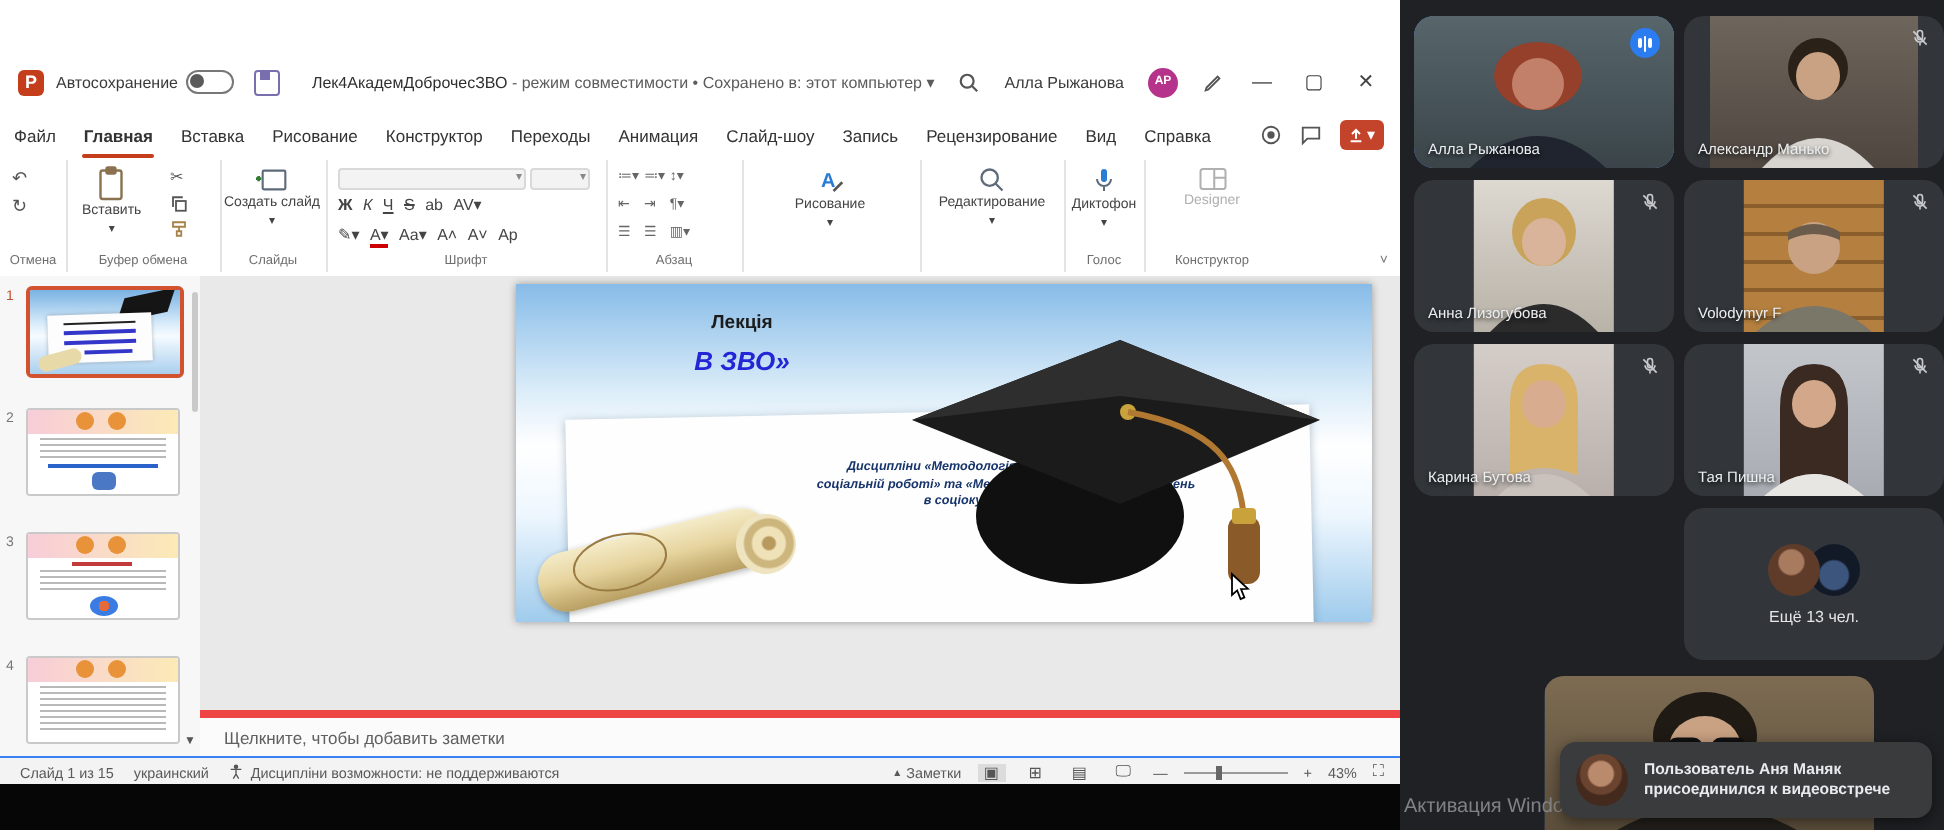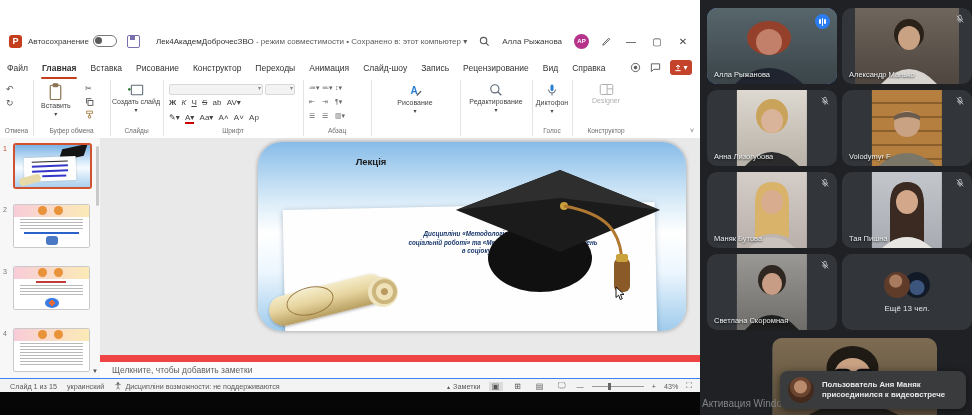--- a/index.html
+++ b/index.html
@@ -60,36 +60,36 @@
   .mc{width:100%;height:100%;background:#fff;position:relative;}
   .mc .hdr{position:absolute;left:0;top:0;right:0;height:12px;background:linear-gradient(90deg,#f8ccd8,#fbeab6);}
   .mc .fig{position:absolute;top:1px;width:9px;height:9px;border-radius:50%;background:#e8923a;}
   .mc .lines{position:absolute;left:6px;right:6px;background:repeating-linear-gradient(180deg,#b9b9b9 0 1px,transparent 1px 3px);}
   .mc .accent{position:absolute;left:10px;right:10px;height:2px;}
   .mc .blob{position:absolute;left:50%;transform:translateX(-50%);border-radius:50%;}
   .thumb-scroll{position:absolute;right:1px;top:8px;width:3px;height:60px;background:#c9c9c9;border-radius:2px;}
 
   
   .mainarea{position:absolute;left:100px;top:138px;width:600px;height:217px;background:#e9e9e9;}
-  .slide{position:absolute;left:158px;top:4px;width:428px;height:189px;background:linear-gradient(180deg,#87bce8 0%,#dcedf9 32%,#ffffff 48%,#eef7fe 68%,#9fcbec 100%);box-shadow:0 0 4px rgba(0,0,0,.35);overflow:hidden;border-radius:24px;}
+  .slide{position:absolute;left:158px;top:4px;width:428px;height:169px;background:linear-gradient(180deg,#87bce8 0%,#dcedf9 32%,#ffffff 48%,#eef7fe 68%,#9fcbec 100%);box-shadow:0 0 4px rgba(0,0,0,.35);overflow:hidden;}
   .scard{position:absolute;left:26px;top:64px;width:372px;height:132px;background:#fefefe;box-shadow:0 1px 5px rgba(60,90,120,.4);transform:rotate(-1.2deg);}
   .kicker{position:absolute;left:48px;top:14px;width:130px;text-align:center;font-size:9.5px;font-weight:bold;color:#1c1c1c;}
   .stitle{position:absolute;left:8px;top:30px;width:210px;text-align:center;font-size:13px;line-height:17px;font-weight:bold;font-style:italic;color:#2326d6;}
   .ssub{position:absolute;left:150px;top:88px;width:190px;text-align:center;font-size:6.3px;line-height:8.5px;font-weight:bold;font-style:italic;color:#17356b;}
   
   .capwrap{position:absolute;right:18px;top:6px;width:220px;height:170px;}
   
   .scroll{position:absolute;left:10px;bottom:14px;width:128px;height:40px;}
   .tube{position:absolute;left:0;top:8px;width:118px;height:30px;border-radius:14px;background:linear-gradient(180deg,#f4ebc8 0%,#e7d5a0 45%,#c9b277 80%,#b89f64 100%);transform:rotate(-14deg);box-shadow:0 1px 3px rgba(0,0,0,.3);}
   .tube-end{position:absolute;right:-2px;top:0px;width:30px;height:30px;border-radius:50%;background:radial-gradient(circle at 55% 50%,#b89a5e 0 3px,#efe2b8 4px 8px,#cdb67e 9px 12px,#efe4c0 13px 15px);transform:rotate(-14deg);}
   .string{position:absolute;left:18px;top:10px;width:46px;height:26px;border:1px solid #9a7b42;border-radius:50%;transform:rotate(-14deg);background:transparent;}
   .cursor{position:absolute;pointer-events:none;}
 
   
-  .notes{position:absolute;left:100px;top:355px;width:600px;height:23px;background:#fbfbfb;border-top:7px solid #ef4444;display:flex;align-items:center;font-size:8.5px;color:#606060;padding-left:12px;box-sizing:border-box;}
+  .notes{position:absolute;left:100px;top:355px;width:600px;height:23px;background:#fbfbfb;border-top:4px solid #ef4444;display:flex;align-items:center;font-size:8.5px;color:#606060;padding-left:12px;box-sizing:border-box;}
   .splitter{position:absolute;left:92px;top:368px;font-size:6px;color:#555;}
   .statusbar{position:absolute;left:0;top:378px;width:700px;height:14px;background:#f3f3f3;border-top:1px solid #3b82f6;display:flex;align-items:center;font-size:7.2px;color:#5a5a5a;}
   .sb-item{margin-left:10px;white-space:nowrap;display:flex;align-items:center;gap:3px;}
   .sb-right{margin-left:auto;display:flex;align-items:center;gap:8px;padding-right:8px;}
   .viewbtn{width:14px;text-align:center;color:#555;font-size:8px;}
   .viewbtn.sel{background:#dcdcdc;}
   .zoomslider{width:52px;height:1px;background:#9a9a9a;position:relative;}
   .zoomslider .thumbk{position:absolute;left:16px;top:-3px;width:3px;height:7px;background:#666;}
 
   
@@ -359,20 +359,21 @@
       </div>
     </div>
     <div class="thumb-scroll"></div>
   </div>
 
   <div class="mainarea">
     <div class="slide">
       <div class="scard"></div>
       <div class="kicker">Лекція</div>
       <div class="stitle">
+        <div>В ЗВО»</div>
       </div>
       <div class="ssub">Дисципліни «Методологія наукових досліджень в соціальній роботі» та «Методологія наукових досліджень в соціокультурній сфері»</div>
       <div class="capwrap">
         <svg width="220" height="170" viewBox="0 0 220 170">
           <ellipse cx="92" cy="110" rx="52" ry="34" fill="#101010"></ellipse>
           <polygon points="8,62 112,22 212,62 112,104" fill="#1b1b1b"></polygon>
           <polygon points="8,62 112,22 212,62 112,50" fill="#2e2e2e"></polygon>
           <circle cx="116" cy="58" r="4" fill="#caa23c"></circle>
           <path d="M116 58 C160 66 172 84 174 112" stroke="#b07830" stroke-width="3" fill="none"></path>
           <rect x="166" y="110" width="16" height="34" rx="6" fill="#8a5a28"></rect>
@@ -497,54 +498,39 @@
             <path d="M18 30 Q18 10 35 10 Q52 10 52 30 L52 66 Q35 58 18 66 Z" fill="#d9b36a"></path>
             <ellipse cx="35" cy="30" rx="11" ry="12" fill="#d8ac8e"></ellipse>
             <path d="M12 76 Q35 54 58 76 Z" fill="#c9c2bc"></path>
           </svg>
       </div>
       <svg class="micmute" width="10" height="10" viewBox="0 0 24 24" fill="none" stroke="#d5d7da" stroke-width="2">
           <rect x="9" y="3" width="6" height="11" rx="3"></rect>
           <path d="M6 11a6 6 0 0 0 12 0M12 17v4"></path>
           <line x1="4" y1="4" x2="20" y2="20"></line>
         </svg>
-      <span class="pname">Маняк Бутова</span>
+      <span class="pname">Карина Бутова</span>
     </div>
 
     <div class="tile" style="left:142px;top:172px;">
       <div class="vid" style="width:54%;background:linear-gradient(180deg,#c3c7cc,#a8acb2);">
         <svg viewBox="0 0 70 76">
             <path d="M18 32 Q18 10 35 10 Q52 10 52 32 L52 70 Q35 60 18 70 Z" fill="#3a2a22"></path>
             <ellipse cx="35" cy="30" rx="11" ry="12" fill="#d3a88a"></ellipse>
             <path d="M10 76 Q35 54 60 76 Z" fill="#e8e6e2"></path>
           </svg>
       </div>
       <svg class="micmute" width="10" height="10" viewBox="0 0 24 24" fill="none" stroke="#d5d7da" stroke-width="2">
           <rect x="9" y="3" width="6" height="11" rx="3"></rect>
           <path d="M6 11a6 6 0 0 0 12 0M12 17v4"></path>
           <line x1="4" y1="4" x2="20" y2="20"></line>
         </svg>
       <span class="pname">Тая Пишна</span>
     </div>
 
-    <div class="tile" style="left:7px;top:254px;">
-      <div class="vid" style="width:54%;background:linear-gradient(180deg,#9a9894,#6f6d69);">
-        <svg viewBox="0 0 70 76">
-            <ellipse cx="35" cy="26" rx="14" ry="15" fill="#2e2620"></ellipse>
-            <ellipse cx="35" cy="30" rx="10" ry="11" fill="#c89d85"></ellipse>
-            <path d="M8 76 Q35 46 62 76 Z" fill="#1e1e1e"></path>
-          </svg>
-      </div>
-      <svg class="micmute" width="10" height="10" viewBox="0 0 24 24" fill="none" stroke="#d5d7da" stroke-width="2">
-          <rect x="9" y="3" width="6" height="11" rx="3"></rect>
-          <path d="M6 11a6 6 0 0 0 12 0M12 17v4"></path>
-          <line x1="4" y1="4" x2="20" y2="20"></line>
-        </svg>
-      <span class="pname">Светлана Скоромная</span>
-    </div>
 
     <div class="tile" style="left:142px;top:254px;">
       <div class="ovf">
         <div class="avs">
           <span class="av a1"></span>
           <span class="av a2"></span>
         </div>
         <span class="lbl">Ещё 13 чел.</span>
       </div>
     </div>

